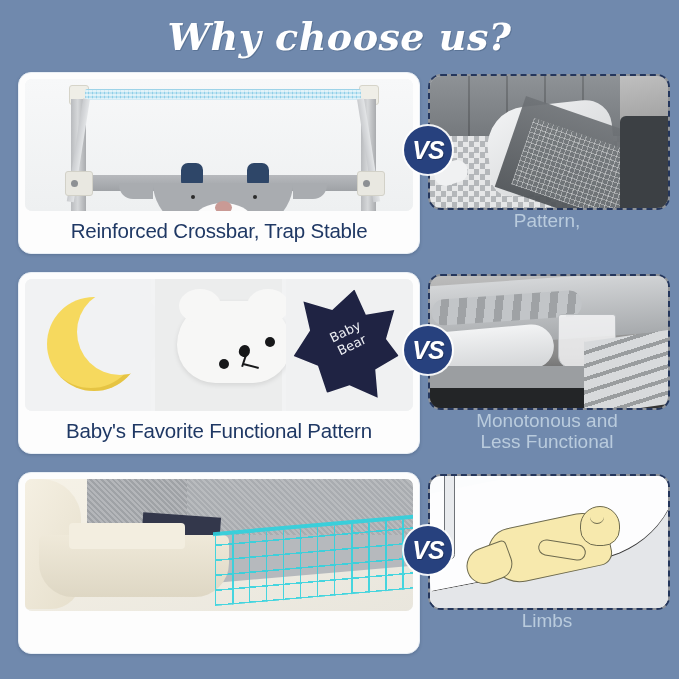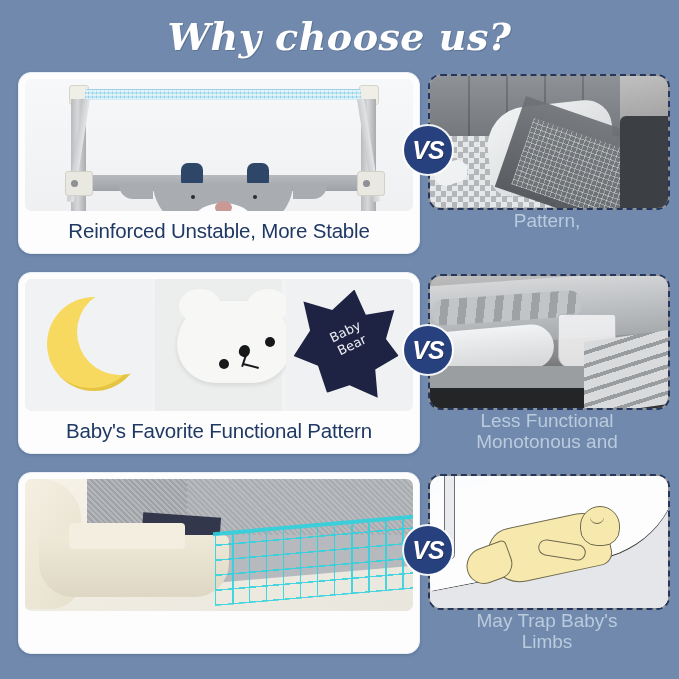--- a/index.html
+++ b/index.html
@@ -208,21 +208,21 @@
         <div class="bracketR"></div>
         <div class="ear earL"></div>
         <div class="ear earR"></div>
         <div class="bearbody"></div>
         <div class="eye eyeL"></div>
         <div class="eye eyeR"></div>
         <div class="muzzle"></div>
         <div class="nose"></div>
 
       </div>
-      <div class="cap">Reinforced Unstable, More Stable</div>
+      <div class="cap">Reinforced Crossbar, Trap Stable</div>
     </div>
 
     <div class="vs">VS</div>
 
     <div class="rcard">
       <div class="photo">
         <div class="ph1"></div>
         <div class="hb">
           <i style="left:38px"></i>
             <i style="left:76px"></i>
@@ -276,22 +276,22 @@
       <div class="photo">
         <div class="ph2"></div>
         <div class="bigrail"></div>
         <div class="pillow2"></div>
         <div class="pocket"></div>
         <div class="base2"></div>
         <div class="dark2"></div>
         <div class="steps"></div>
       </div>
       <div class="cap">
+        <div>Monotonous and</div>
         <div>Less Functional</div>
-        <div>Monotonous and</div>
       </div>
     </div>
   </div>
 
   <div class="row row3">
 
     <div class="card">
       <div class="photo">
         <div class="ph3"></div>
         <div class="mattress3"></div>
@@ -314,19 +314,18 @@
         <div class="gapBot"></div>
         <div class="gapTop"></div>
         <div class="postv"></div>
         <div class="baby"></div>
         <div class="babyleg"></div>
         <div class="babyarm"></div>
         <div class="babyhead"></div>
         <div class="smile"></div>
       </div>
       <div class="cap">
-        <div>May Trap Baby's</div>
         <div>Limbs</div>
       </div>
     </div>
   </div>
 
 </div>
 
 </body></html>

